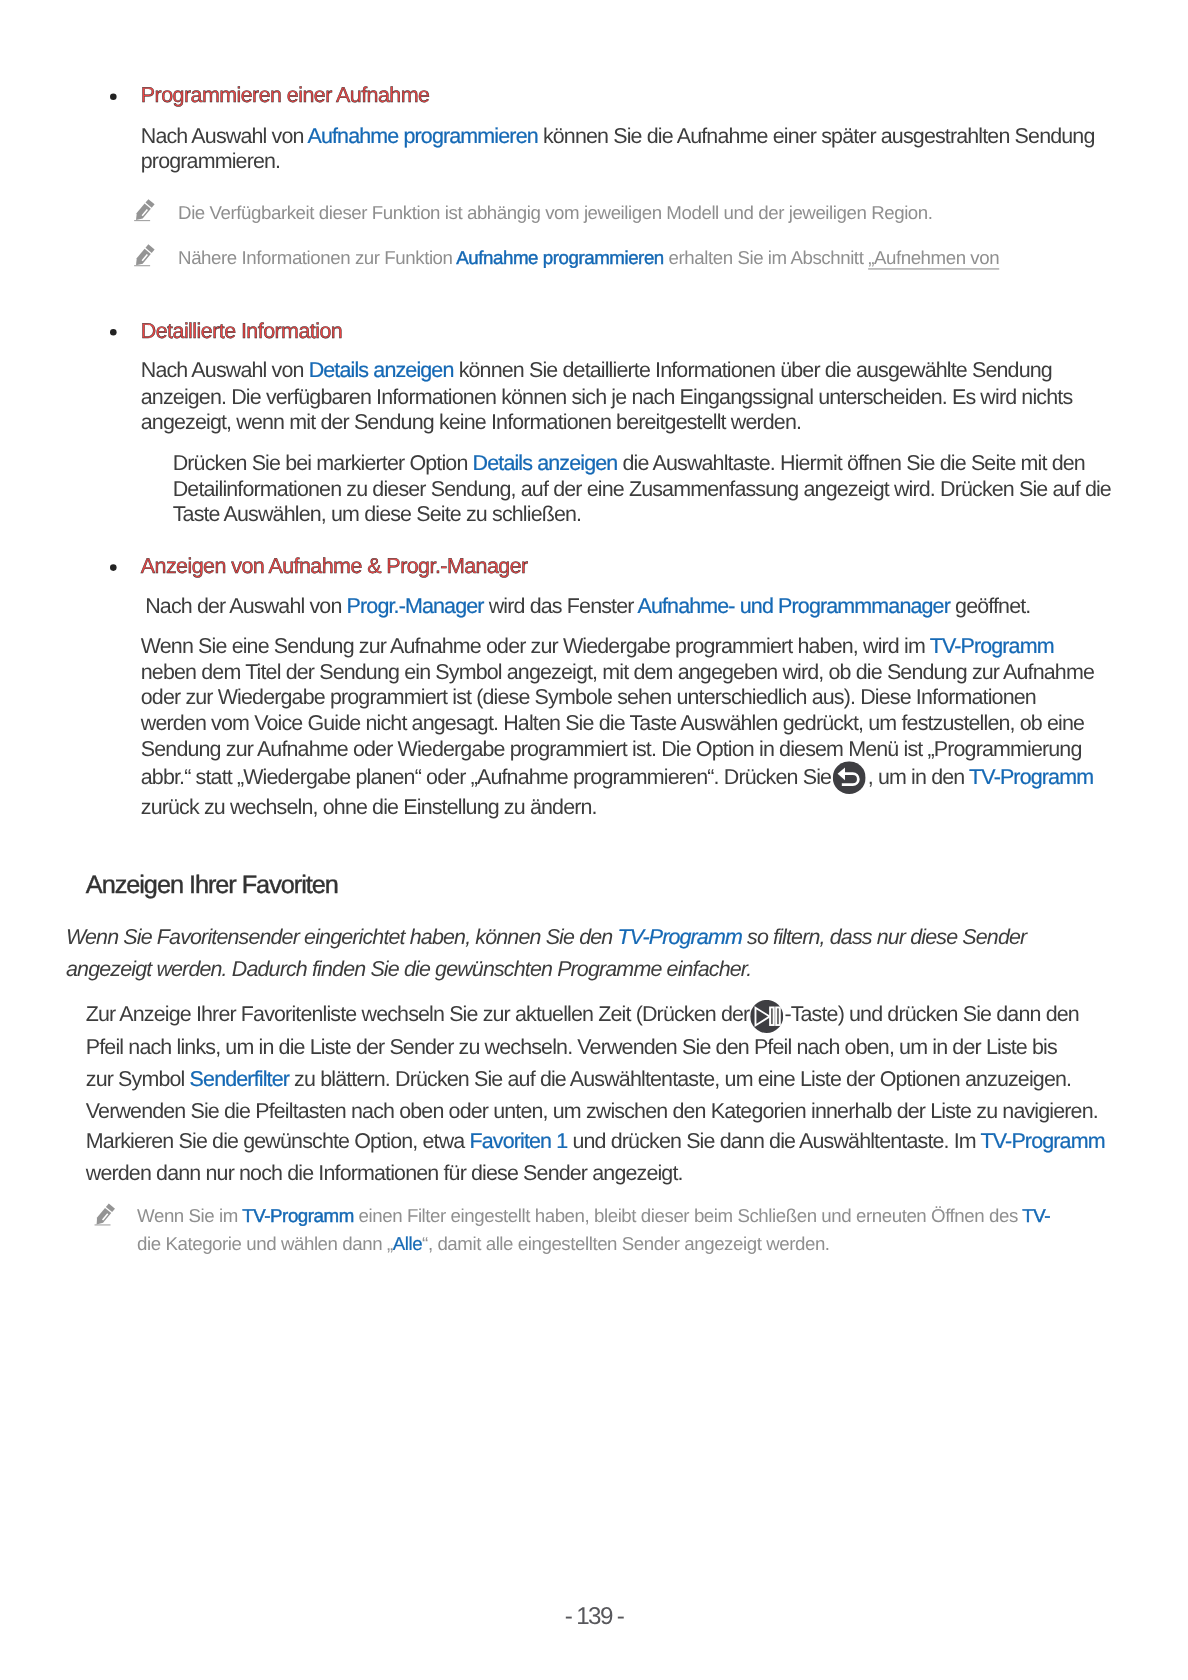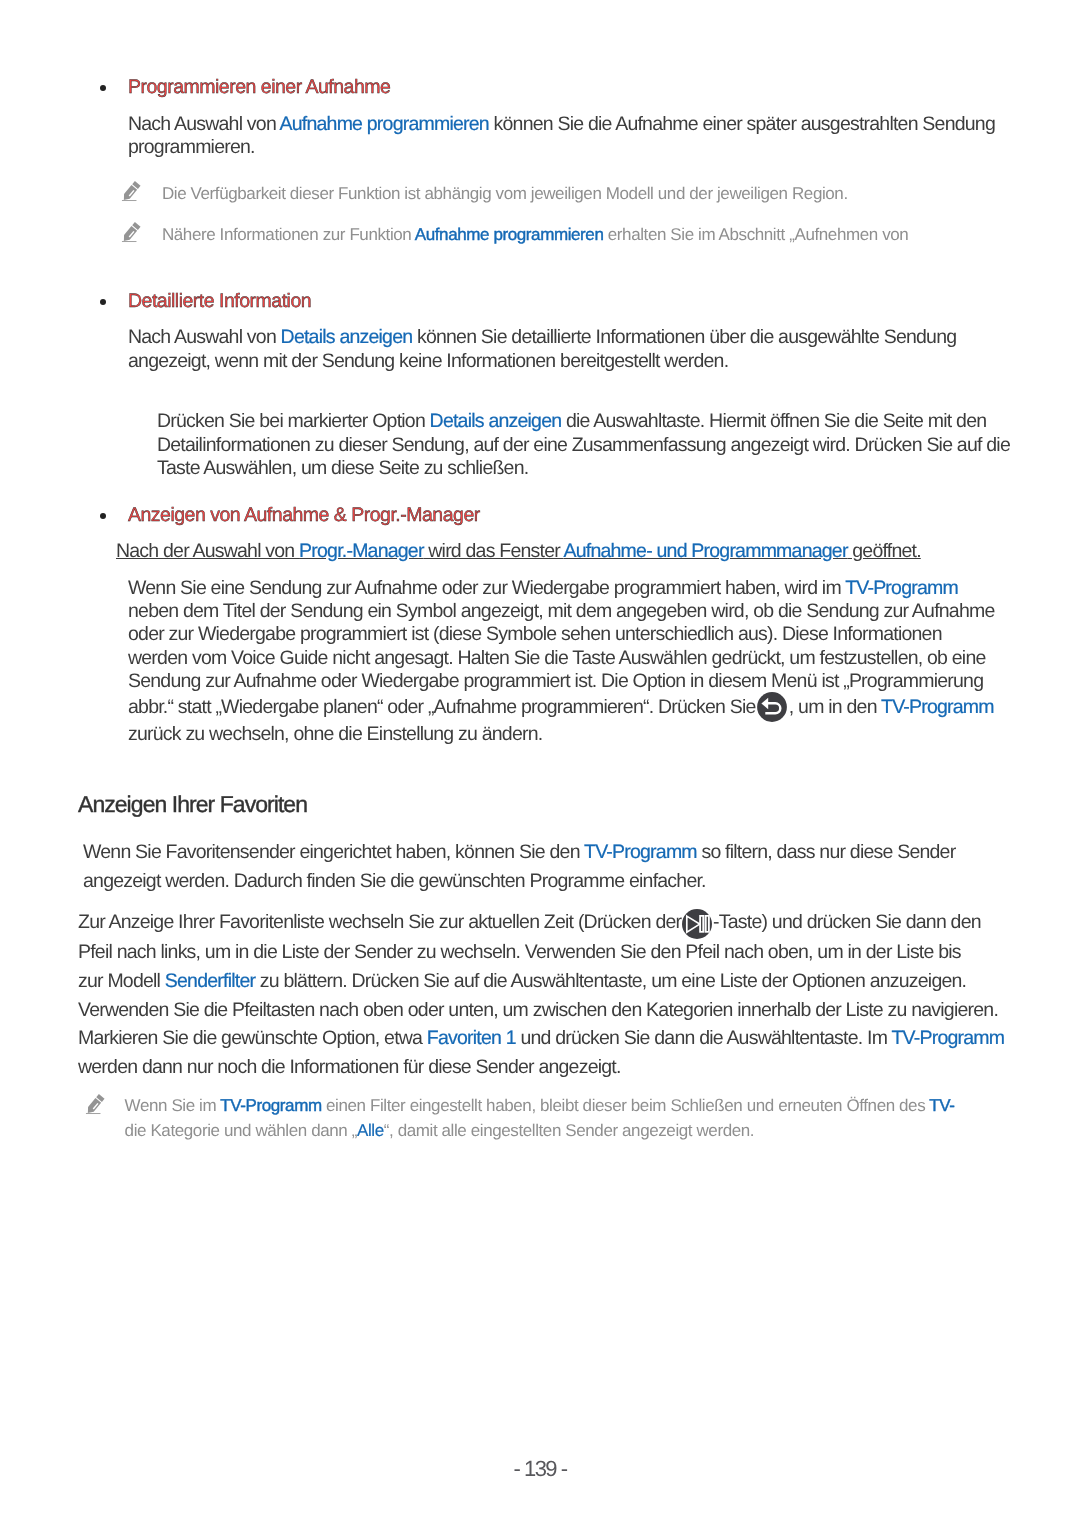--- a/index.html
+++ b/index.html
@@ -30,21 +30,21 @@
   }
 
   .note{
     font-size:17px;color:#8f8f8f;letter-spacing:-0.40px;
   }
   .note .blue{color:#1569b5;-webkit-text-stroke:0.18px #1569b5;}
   .note .bb{color:#1569b5;-webkit-text-stroke:0.4px #1569b5;}
 
   .blue{color:#1569b5;-webkit-text-stroke:0.22px #1569b5;}
   .bb{color:#1569b5;-webkit-text-stroke:0.42px #1569b5;}
-  .ul{text-decoration-thickness:1px;text-underline-offset:3.5px;}
+  .ul{text-decoration:underline;text-decoration-thickness:1px;text-underline-offset:3.5px;}
 
   .pencil-icon{position:absolute;width:22.5px;height:22.5px;}
 
   .inline-icon{display:inline-block;position:relative;width:30px;height:30px;vertical-align:-10.3px;margin:0 1.5px 0 -5.5px;}
 
   .page-number{
     position:absolute;left:0;width:1080px;text-align:center;
     font-size:22px;color:#58585c;letter-spacing:-1.5px;line-height:23px;
   }
 </style>
@@ -88,65 +88,66 @@
         <path d="M7.0 17.3 L10.3 22.1 L7.0 22.1 Z" fill="#ffffff"></path>
       </g>
       <rect x="1.9" y="19.7" width="14.2" height="0.85" fill="#949494"></rect>
     </svg>
     <div class="block bullet-heading" style="left: 128px; top: 289.7px;">
       <div><span>Detaillierte Information</span></div>
     </div>
     <div class="bullet-dot" style="left: 99.5px; top: 298.7px;"></div>
     <div class="block paragraph" style="left: 128px; top: 326.41px; line-height: 23.3px;">
       <div><span>Nach Auswahl von </span><span class="blue">Details anzeigen</span><span> können Sie detaillierte Informationen über die ausgewählte Sendung</span></div>
+      <div><span>anzeigen. Die verfügbaren Informationen können sich je nach Eingangssignal unterscheiden. Es wird nichts</span></div>
       <div><span>angezeigt, wenn mit der Sendung keine Informationen bereitgestellt werden.</span></div>
     </div>
     <div class="block paragraph" style="left: 128px; top: 410.41px; line-height: 23.3px; margin-left: 29px;">
       <div><span>Drücken Sie bei markierter Option </span><span class="blue">Details anzeigen</span><span> die Auswahltaste. Hiermit öffnen Sie die Seite mit den</span></div>
       <div><span>Detailinformationen zu dieser Sendung, auf der eine Zusammenfassung angezeigt wird. Drücken Sie auf die</span></div>
       <div><span>Taste Auswählen, um diese Seite zu schließen.</span></div>
     </div>
     <div class="block bullet-heading" style="left: 128px; top: 503.7px;">
       <div><span>Anzeigen von Aufnahme &amp; Progr.-Manager</span></div>
     </div>
     <div class="bullet-dot" style="left: 99.5px; top: 512.7px;"></div>
-    <div class="block paragraph" style="left: 116px; top: 540.41px; line-height: 23.3px; text-decoration: underline;">
+    <div class="block paragraph" style="left: 132px; top: 540.41px; line-height: 23.3px;">
       <div><span>Nach der Auswahl von </span><span class="blue">Progr.-Manager</span><span> wird das Fenster </span><span class="blue">Aufnahme- und Programmmanager</span><span> geöffnet.</span></div>
     </div>
     <div class="block paragraph" style="left: 128px; top: 576.61px; line-height: 23.3px;">
       <div><span>Wenn Sie eine Sendung zur Aufnahme oder zur Wiedergabe programmiert haben, wird im </span><span class="blue">TV-Programm</span></div>
       <div><span>neben dem Titel der Sendung ein Symbol angezeigt, mit dem angegeben wird, ob die Sendung zur Aufnahme</span></div>
       <div><span>oder zur Wiedergabe programmiert ist (diese Symbole sehen unterschiedlich aus). Diese Informationen</span></div>
       <div><span>werden vom Voice Guide nicht angesagt. Halten Sie die Taste Auswählen gedrückt, um festzustellen, ob eine</span></div>
       <div><span>Sendung zur Aufnahme oder Wiedergabe programmiert ist. Die Option in diesem Menü ist „Programmierung</span></div>
       <div><span>abbr.“ statt „Wiedergabe planen“ oder „Aufnahme programmieren“. Drücken Sie </span><svg class="inline-icon" viewBox="0 0 30 30" style="margin-left: -2.9px; top: -1.1px;">
           <circle cx="15" cy="15" r="14.9" fill="#3e3e42"></circle>
           <path d="M10.3 11.3 H18.3 a5.0 5.0 0 0 1 0 10.0 H8.3" fill="none" stroke="#ffffff" stroke-width="2.5"></path>
           <path d="M11.2 5.8 L4.4 11.5 L11.2 17.3 Z" fill="#ffffff"></path>
         </svg><span>, um in den </span><span class="blue">TV-Programm</span></div>
       <div><span>zurück zu wechseln, ohne die Einstellung zu ändern.</span></div>
     </div>
     <div class="block section-heading" style="left: 78px; top: 788.87px;">
       <div><span>Anzeigen Ihrer Favoriten</span></div>
     </div>
-    <div class="block paragraph" style="left: 83px; top: 837.91px; line-height: 28.7px;">
+    <div class="block paragraph" style="left: 60px; top: 837.91px; line-height: 28.7px; font-style: italic;">
       <div><span>Wenn Sie Favoritensender eingerichtet haben, können Sie den </span><span class="blue">TV-Programm</span><span> so filtern, dass nur diese Sender</span></div>
       <div><span>angezeigt werden. Dadurch finden Sie die gewünschten Programme einfacher.</span></div>
     </div>
     <div class="block paragraph" style="left: 78px; top: 907.91px; line-height: 28.7px;">
       <div><span>Zur Anzeige Ihrer Favoritenliste wechseln Sie zur aktuellen Zeit (Drücken der </span><svg class="inline-icon" viewBox="0 0 30 30" style="margin-left: -4.3px; top: 0.3px;">
           <circle cx="15" cy="15" r="15" fill="#3e3e42"></circle>
           <path d="M4.8 7.1 L17.7 15.1 L4.8 23.2 Z" fill="none" stroke="#ffffff" stroke-width="1.7" stroke-linejoin="miter"></path>
           <rect x="17.2" y="6" width="5.1" height="17.7" fill="#ffffff"></rect>
           <rect x="22.7" y="6" width="5.1" height="17.7" fill="#ffffff"></rect>
           <rect x="19.2" y="7.7" width="1.1" height="14.3" fill="#1b1b1b"></rect>
           <rect x="24.7" y="7.7" width="1.1" height="14.3" fill="#1b1b1b"></rect>
         </svg><span>-Taste) und drücken Sie dann den</span></div>
       <div><span>Pfeil nach links, um in die Liste der Sender zu wechseln. Verwenden Sie den Pfeil nach oben, um in der Liste bis</span></div>
-      <div><span>zur Modell </span><span class="blue">Senderfilter</span><span> zu blättern. Drücken Sie auf die Auswähltentaste, um eine Liste der Optionen anzuzeigen.</span></div>
+      <div><span>zur Symbol </span><span class="blue">Senderfilter</span><span> zu blättern. Drücken Sie auf die Auswähltentaste, um eine Liste der Optionen anzuzeigen.</span></div>
       <div><span>Verwenden Sie die Pfeiltasten nach oben oder unten, um zwischen den Kategorien innerhalb der Liste zu navigieren.</span></div>
       <div><span>Markieren Sie die gewünschte Option, etwa </span><span class="blue">Favoriten 1</span><span> und drücken Sie dann die Auswähltentaste. Im </span><span class="blue">TV-Programm</span></div>
       <div><span>werden dann nur noch die Informationen für diese Sender angezeigt.</span></div>
     </div>
     <div class="block note" style="left: 124.6px; top: 1092.85px; line-height: 25.3px;">
       <div><span>Wenn Sie im </span><span class="bb">TV-Programm</span><span> einen Filter eingestellt haben, bleibt dieser beim Schließen und erneuten Öffnen des </span><span class="bb">TV-</span></div>
       <div><span>die Kategorie und wählen dann „</span><span class="blue">Alle</span><span>“, damit alle eingestellten Sender angezeigt werden.</span></div>
     </div>
     <svg class="pencil-icon" viewBox="0 0 22 22" style="left: 83.7px; top: 1092.6px;">
       <g transform="rotate(40 10.5 11.3)">

